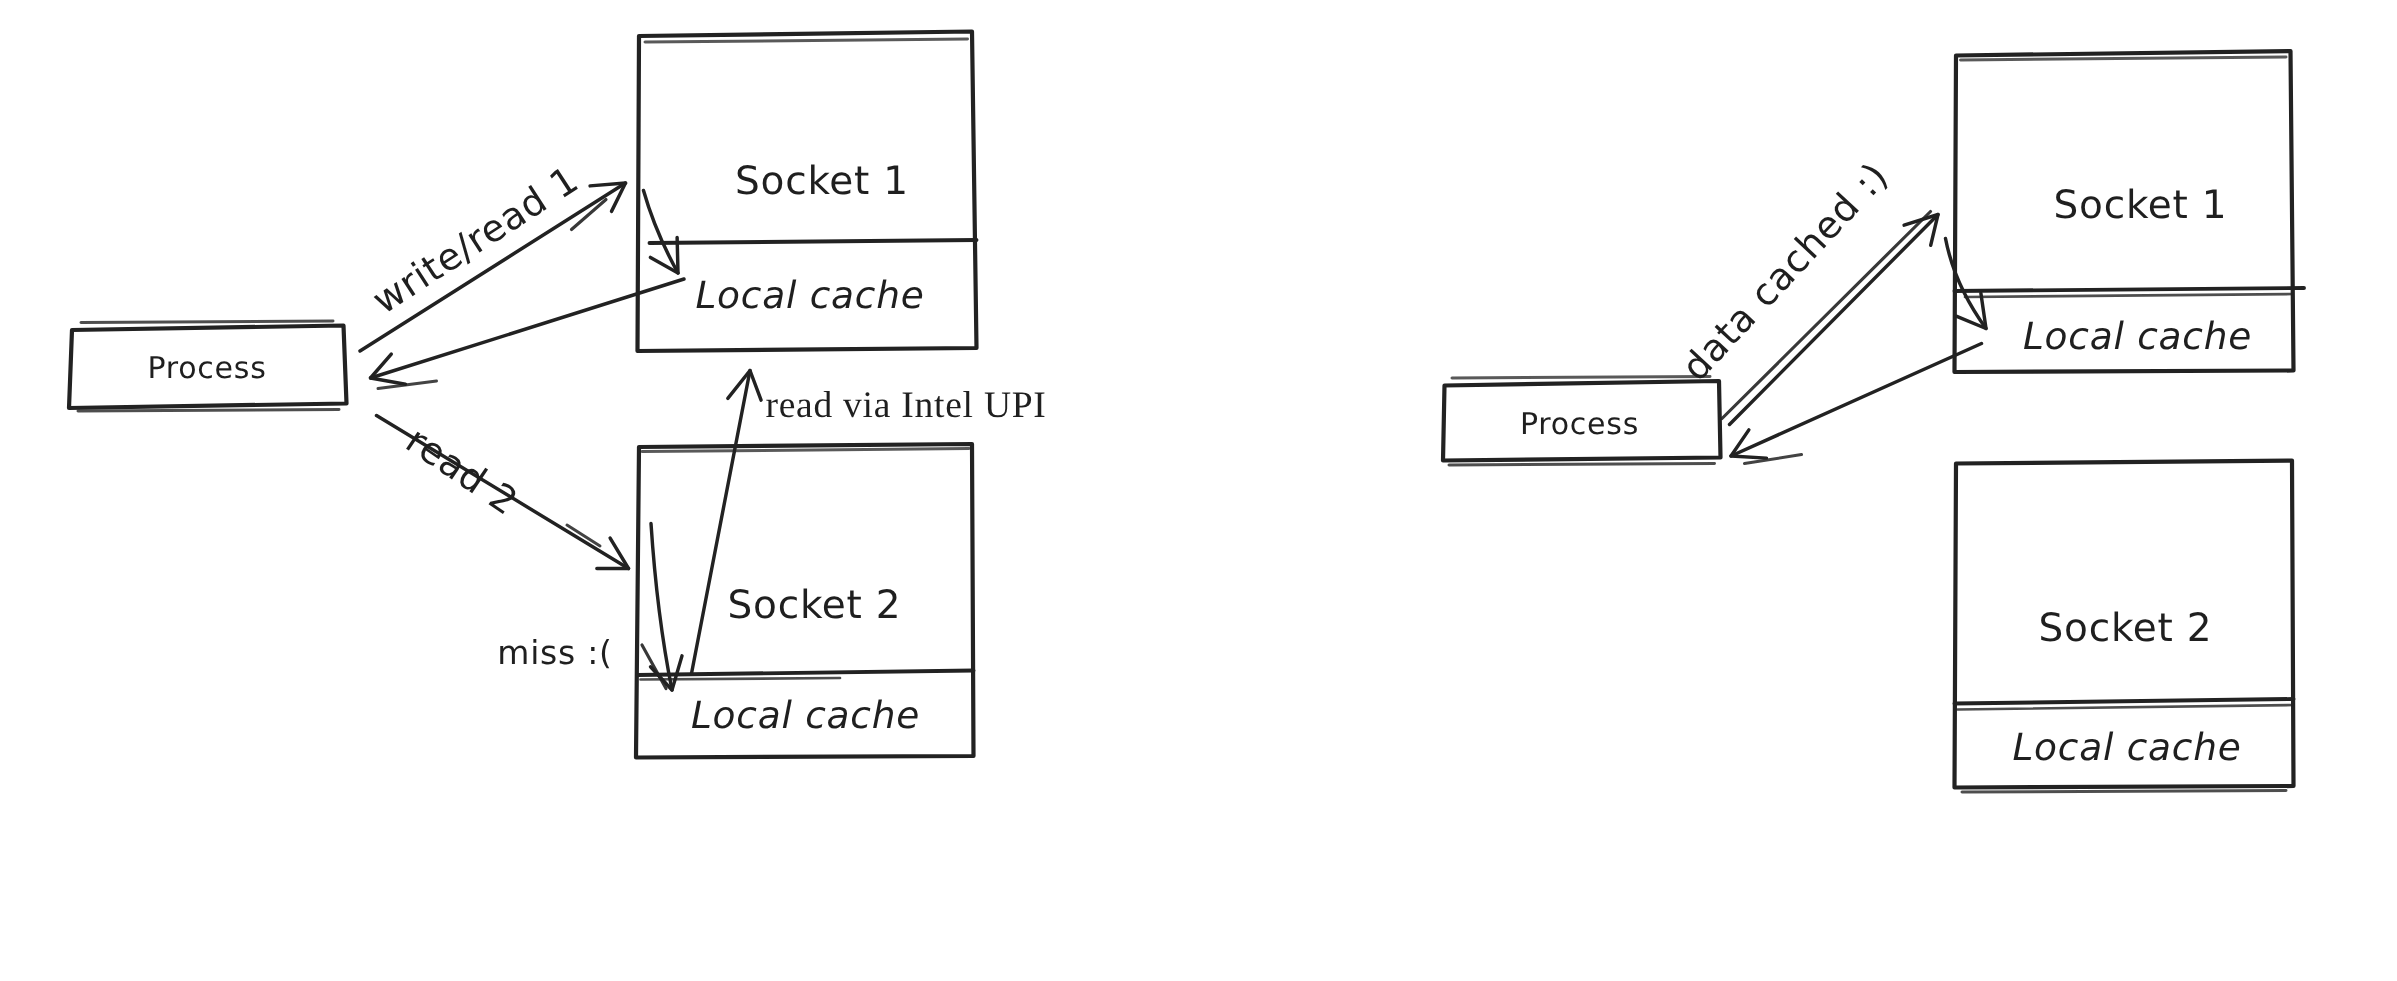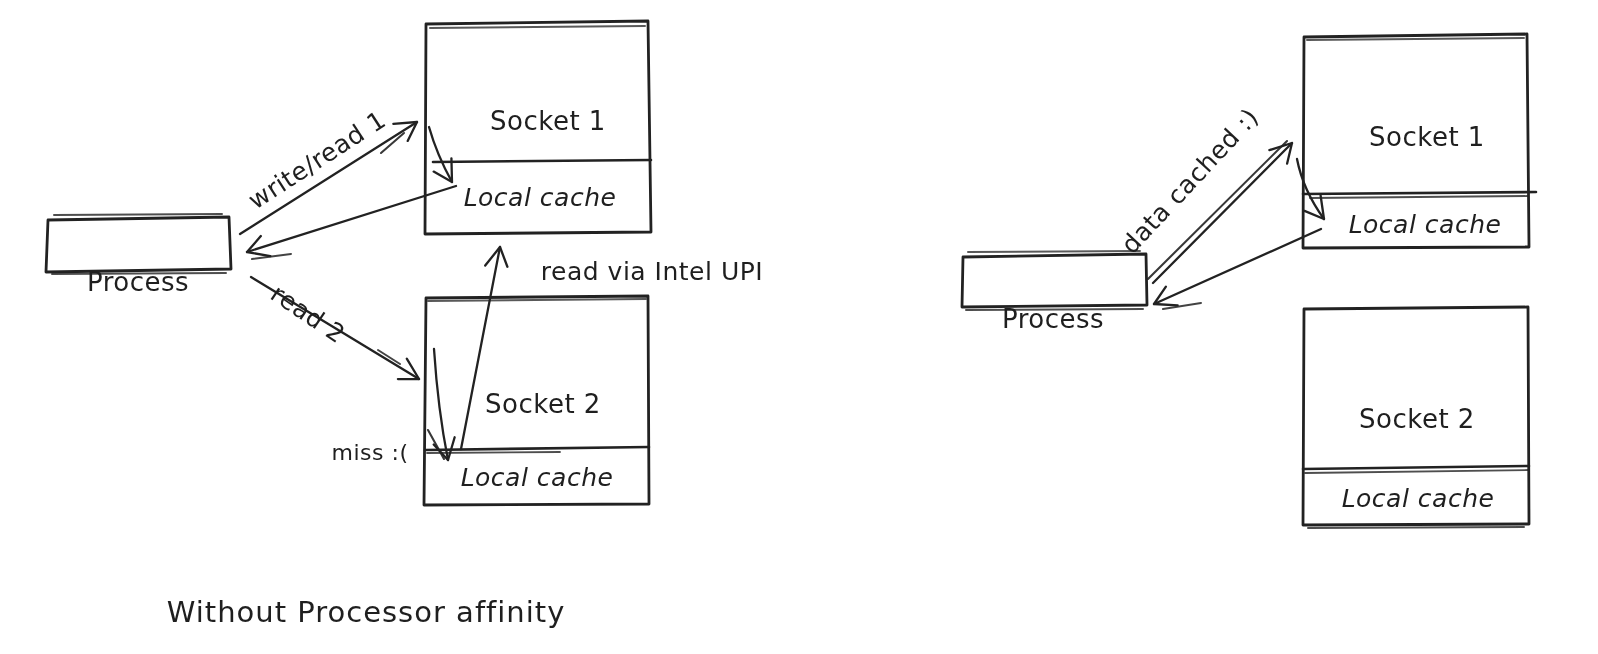--- a/index.html
+++ b/index.html
@@ -24,23 +24,23 @@
   }
   .label {
     position: absolute;
     white-space: nowrap;
     color: #1f1f1f;
     transform: translate(-50%, -50%);
     letter-spacing: 0.5px;
   }
   .box-title   { font-size: 26px; }
   .cache-label { font-size: 25px; font-style: italic; }
-  .process-label { font-size: 26px; margin-top: 37px; }
+  .process-label { font-size: 20px; }
   .arrow-label { font-size: 25px; }
-  .small-label { font-size: 22px; margin-top: 16px; }
+  .small-label { font-size: 22px; }
   .caption {
     font-size: 29px;
     letter-spacing: 1px;
   }
   .rot-n33 { transform: translate(-50%, -50%) rotate(-33deg); }
   .rot-p34 { transform: translate(-50%, -50%) rotate(34deg); }
   .rot-n47 { transform: translate(-50%, -50%) rotate(-47deg); }
 </style>
 </head>
 <body>
@@ -115,24 +115,23 @@
   <div class="label process-label" style="left:138px; top:245px;">Process</div>
 
   <div class="label box-title" style="left:548px; top:121px;">Socket 1</div>
   <div class="label cache-label" style="left:540px; top:197px;">Local cache</div>
 
   <div class="label box-title" style="left:543px; top:404px;">Socket 2</div>
   <div class="label cache-label" style="left:537px; top:477px;">Local cache</div>
 
   <div class="label arrow-label rot-n33" style="left:317px; top:160px;">write/read 1</div>
   <div class="label arrow-label rot-p34" style="left:308px; top:314px;">read 2</div>
-  <div class="label arrow-label" style="left:652px; top:271px;">read via Intel UPI</div>
+  <div class="label arrow-label" style="left:604px; top:271px;font-family:Liberation Serif, serif;">read via Intel UPI</div>
   <div class="label small-label" style="left:370px; top:436px;">miss :(</div>
 
-  <div class="label caption" style="left:366px; top:612px;">Without Processor affinity</div>
 
   <div class="label process-label" style="left:1053px; top:282px;">Process</div>
 
   <div class="label box-title" style="left:1427px; top:137px;">Socket 1</div>
   <div class="label cache-label" style="left:1425px; top:224px;">Local cache</div>
 
   <div class="label box-title" style="left:1417px; top:419px;">Socket 2</div>
   <div class="label cache-label" style="left:1418px; top:498px;">Local cache</div>
 
   <div class="label arrow-label rot-n47" style="left:1190px; top:181px;">data cached :)</div>

